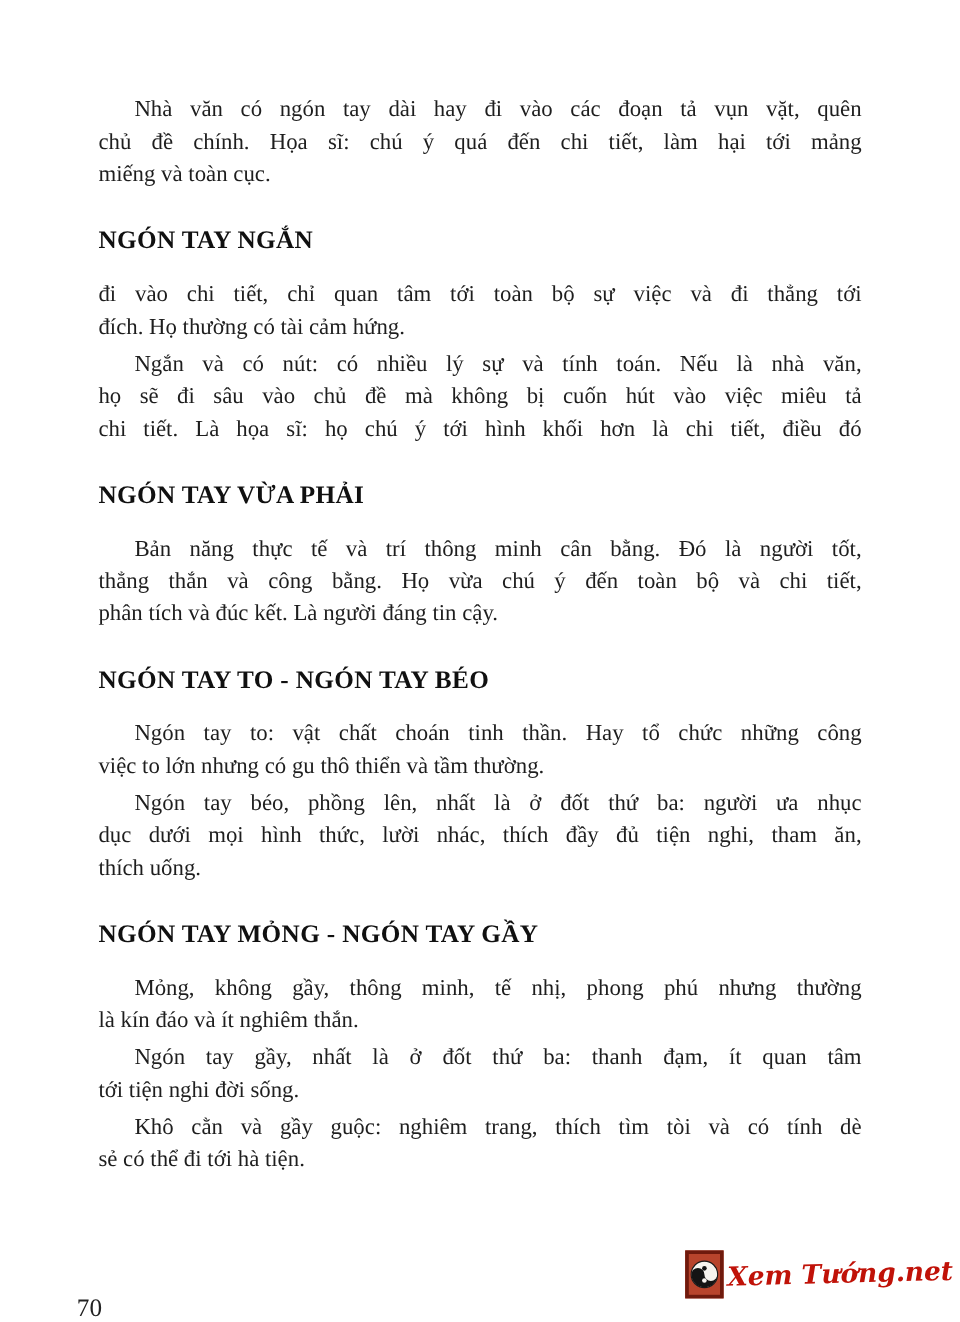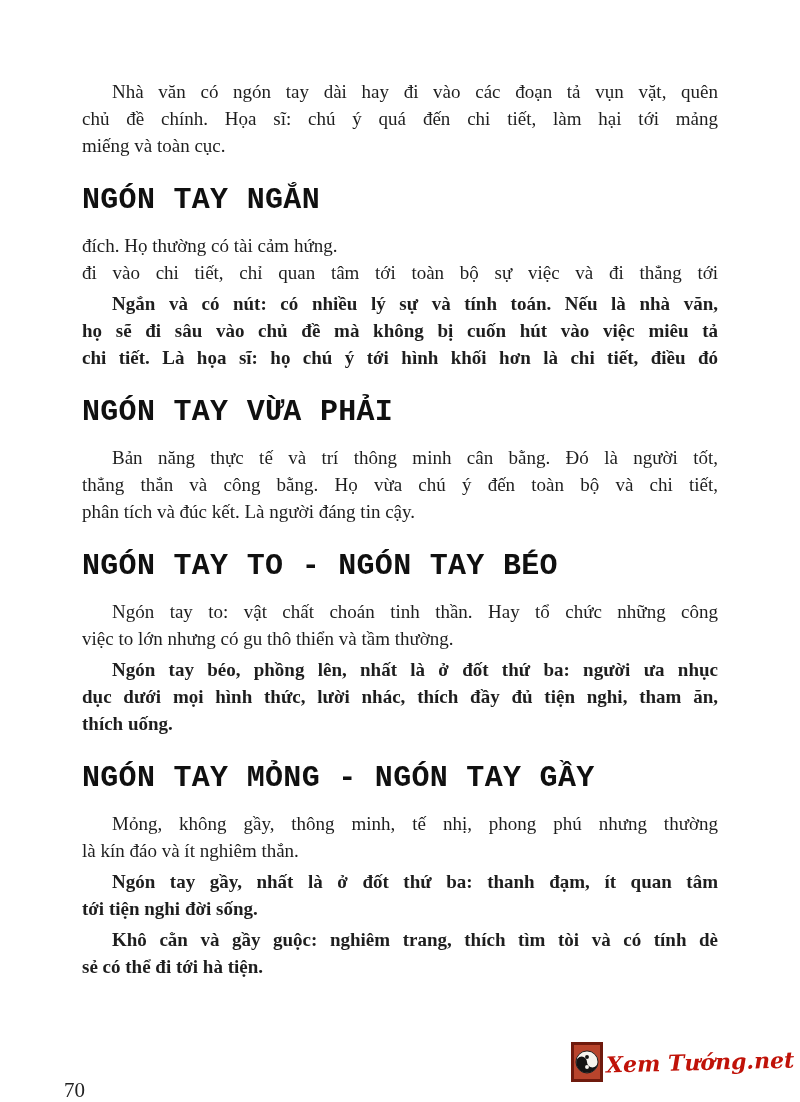--- a/index.html
+++ b/index.html
@@ -18,31 +18,31 @@
     position: absolute;
     left: 82px;
     top: 78px;
     width: 636px;
   }
   .para {
     font-size: 19px;
     line-height: 27px;
     color: #1e1e1e;
   }
-  .para + .para { margin-top: 4px; font-weight: bold; }
+  .para + .para { margin-top: 4px; }
   .line {
     text-align: justify;
     text-align-last: justify;
   }
   .line.last { text-align-last: auto; }
   .line.first { text-indent: 30px; }
   .heading {
-    font-family: Liberation Mono, monospace;
+    font-family: Liberation Serif, serif;
     font-weight: 700;
-    font-size: 30px;
+    font-size: 21px;
     line-height: 30px;
     letter-spacing: 0.3px;
     color: #101010;
     margin: 26px 0 17px 0;
   }
   .footer-pagenum {
     position: absolute;
     left: 64px;
     top: 1078px;
     font-family: "Liberation Serif", serif;
@@ -82,22 +82,22 @@
 <div class="page">
 
   <div class="content" id="content">
       <div class="para">
         <div class="line first">Nhà văn có ngón tay dài hay đi vào các đoạn tả vụn vặt, quên</div>
         <div class="line">chủ đề chính. Họa sĩ: chú ý quá đến chi tiết, làm hại tới mảng</div>
         <div class="line last">miếng và toàn cục.</div>
       </div>
       <div class="heading">NGÓN TAY NGẮN</div>
       <div class="para">
+        <div class="line">đi vào chi tiết, chỉ quan tâm tới toàn bộ sự việc và đi thẳng tới</div>
         <div class="line last">đích. Họ thường có tài cảm hứng.</div>
-        <div class="line">đi vào chi tiết, chỉ quan tâm tới toàn bộ sự việc và đi thẳng tới</div>
       </div>
       <div class="para">
         <div class="line first">Ngắn và có nút: có nhiều lý sự và tính toán. Nếu là nhà văn,</div>
         <div class="line">họ sẽ đi sâu vào chủ đề mà không bị cuốn hút vào việc miêu tả</div>
         <div class="line">chi tiết. Là họa sĩ: họ chú ý tới hình khối hơn là chi tiết, điều đó</div>
       </div>
       <div class="heading">NGÓN TAY VỪA PHẢI</div>
       <div class="para">
         <div class="line first">Bản năng thực tế và trí thông minh cân bằng. Đó là người tốt,</div>
         <div class="line">thẳng thắn và công bằng. Họ vừa chú ý đến toàn bộ và chi tiết,</div>

